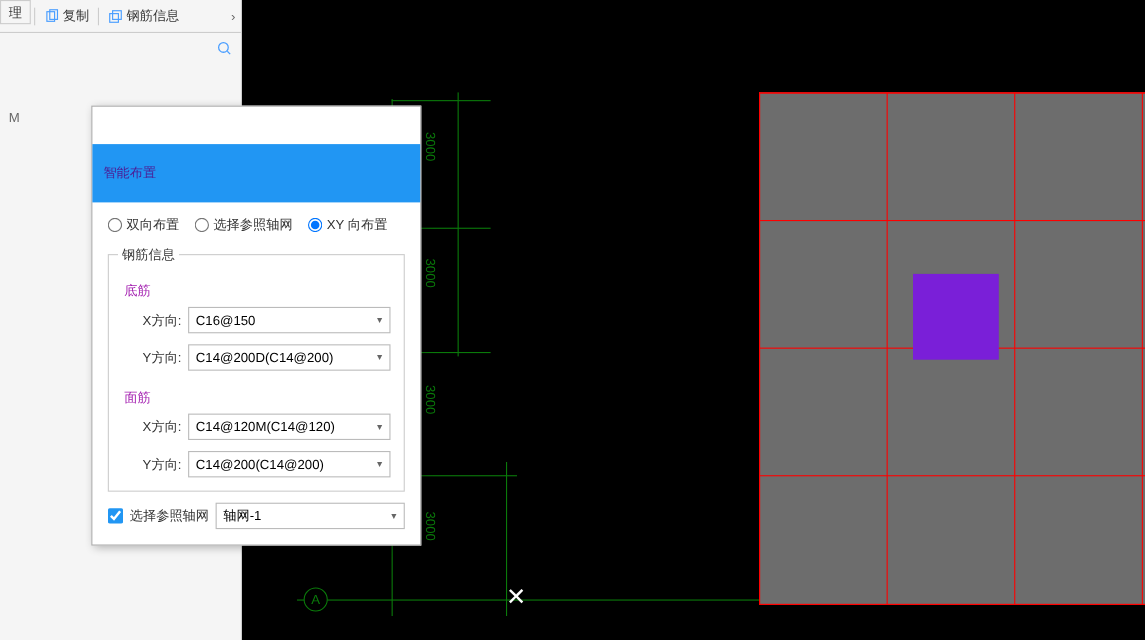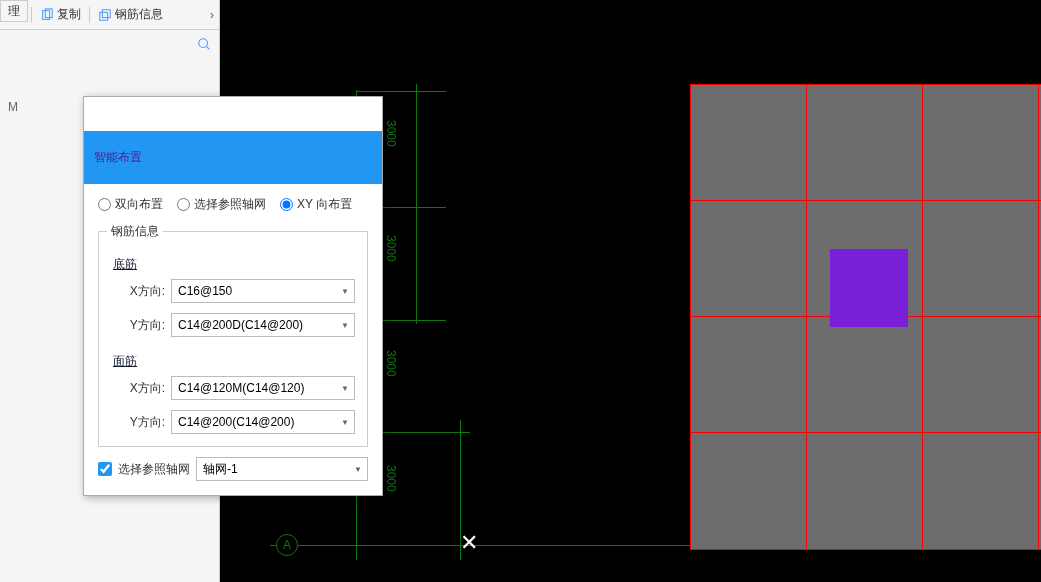--- a/index.html
+++ b/index.html
@@ -26,21 +26,21 @@
 
 
 .dialog { position: absolute; left: 83px; top: 96px; width: 300px; background: #fff; border: 1px solid #aaa; box-shadow: 2px 2px 8px rgba(0,0,0,0.3); }
 .dialog-title { background: #2196f3; color: #4c1d95; padding: 18px 10px; margin-top: 34px; }
 .dialog-body { padding: 12px 14px 14px 14px; }
 .radio-row { display: flex; gap: 14px; margin-bottom: 10px; align-items: flex-start; }
 .radio-item { display: flex; align-items: center; gap: 4px; color: #333; }
 .radio-item input { margin: 0; }
 .fieldset { border: 1px solid #ccc; padding: 10px 12px 12px 12px; margin-bottom: 4px; }
 .legend { font-size: 12px; color: #333; padding: 0 4px; margin-left: -4px; }
-.sub-label { color: #0f172a; margin: 6px 0 6px 2px; text-decoration: underline; }
+.sub-label { color: #a21caf; margin: 6px 0 6px 2px; }
 .field-row { display: flex; align-items: center; gap: 6px; margin-bottom: 10px; }
 .field-row:last-child { margin-bottom: 0; }
 .field-label { width: 54px; text-align: right; color: #333; }
 .combo { flex: 1; position: relative; }
 .combo input { width: 100%; height: 24px; border: 1px solid #bbb; padding: 0 22px 0 6px; font-size: 12px; }
 .combo .caret { position: absolute; right: 6px; top: 50%; transform: translateY(-50%); font-size: 8px; color: #666; pointer-events: none; }
 .check-row { display: flex; align-items: center; gap: 6px; margin-top: 10px; }
 .check-row input[type=checkbox] { width: 14px; height: 14px; accent-color: #2196f3; }
 .check-row .combo { flex: 1; }
 .check-label { color: #333; }

